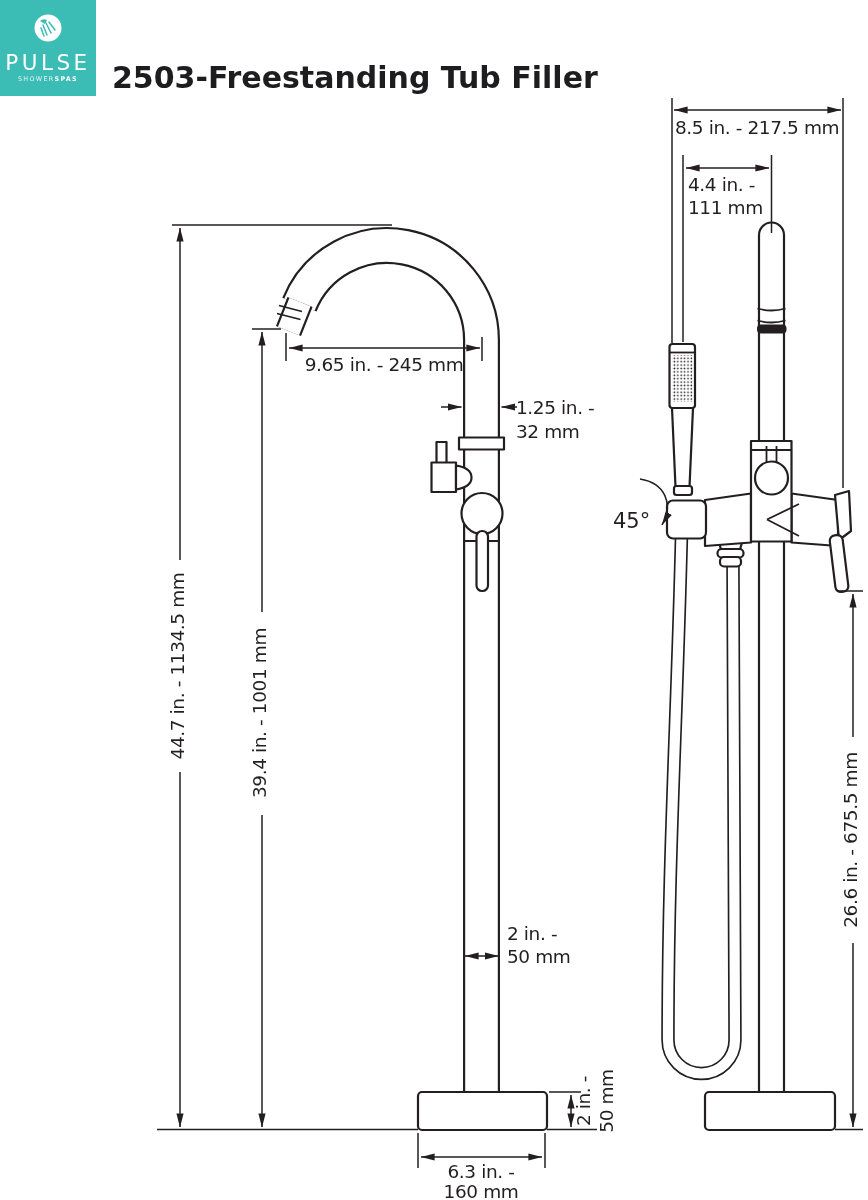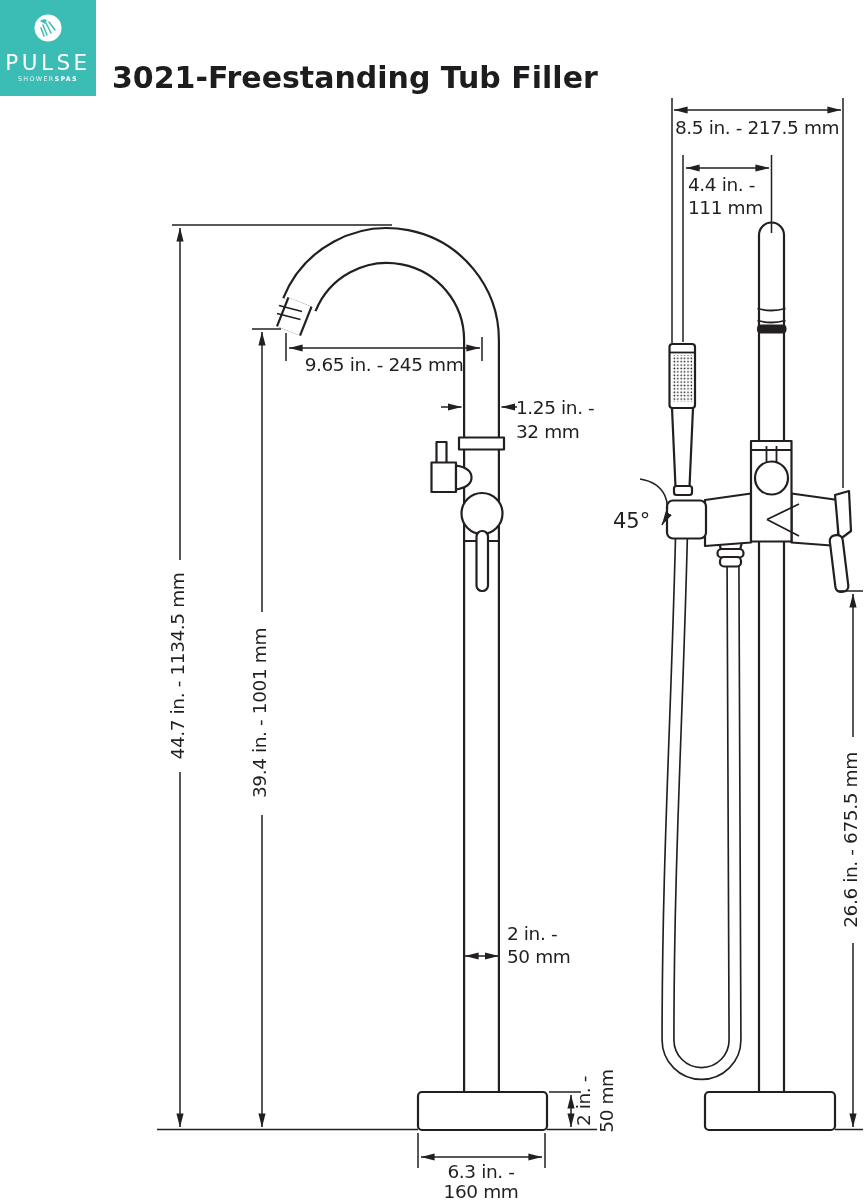--- a/index.html
+++ b/index.html
@@ -36,21 +36,21 @@
           <line x1="46" y1="23" x2="51" y2="33"></line>
           <line x1="49" y1="22" x2="55" y2="30"></line>
           <line x1="41" y1="28" x2="44" y2="36"></line>
         </g>
       </g>
       <text x="48" y="70" text-anchor="middle" font-size="21.5" class="logo-brand">PULSE</text>
       <text x="48" y="81" text-anchor="middle" font-size="6.4" class="logo-sub"><tspan opacity="0.88">SHOWER</tspan><tspan font-weight="bold">SPAS</tspan></text>
     </svg>
   </div>
 
-  <div class="title">3021-Freestanding Tub Filler</div>
+  <div class="title">2503-Freestanding Tub Filler</div>
 
   <svg class="diagram" width="868" height="1200" viewBox="0 0 868 1200">
     <defs>
       <marker id="ah" viewBox="0 0 14 9" refX="13.6" refY="4.5" markerWidth="14" markerHeight="9" orient="auto-start-reverse" markerUnits="userSpaceOnUse">
         <path d="M0 0.9 L14 4.5 L0 8.1 Z" fill="#231f20"></path>
       </marker>
       <pattern id="dots" width="3.4" height="3.4" patternUnits="userSpaceOnUse">
         <circle cx="1.2" cy="1.2" r="0.85" fill="#231f20"></circle>
       </pattern>
     </defs>

